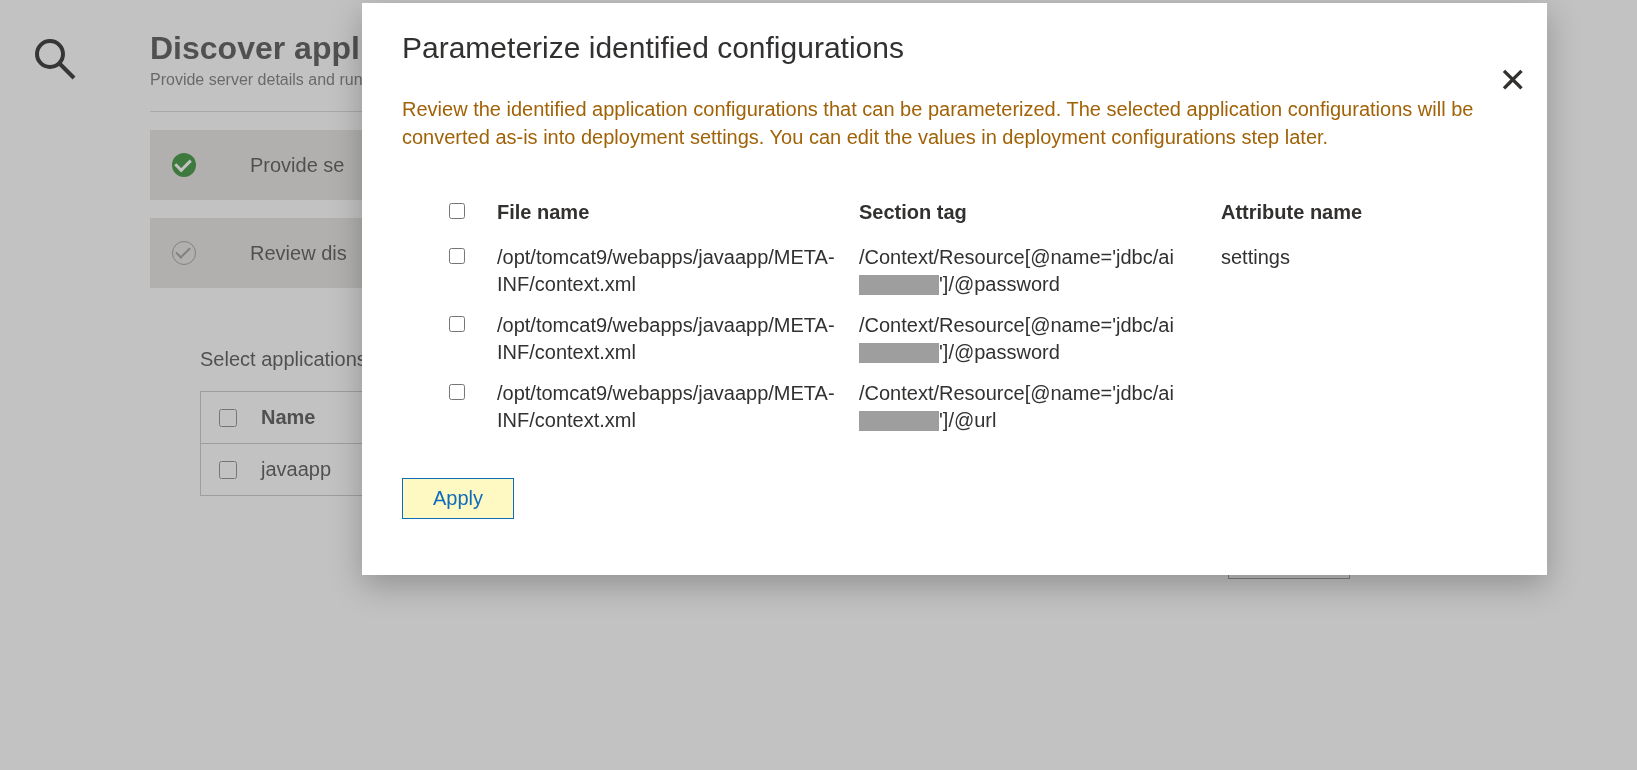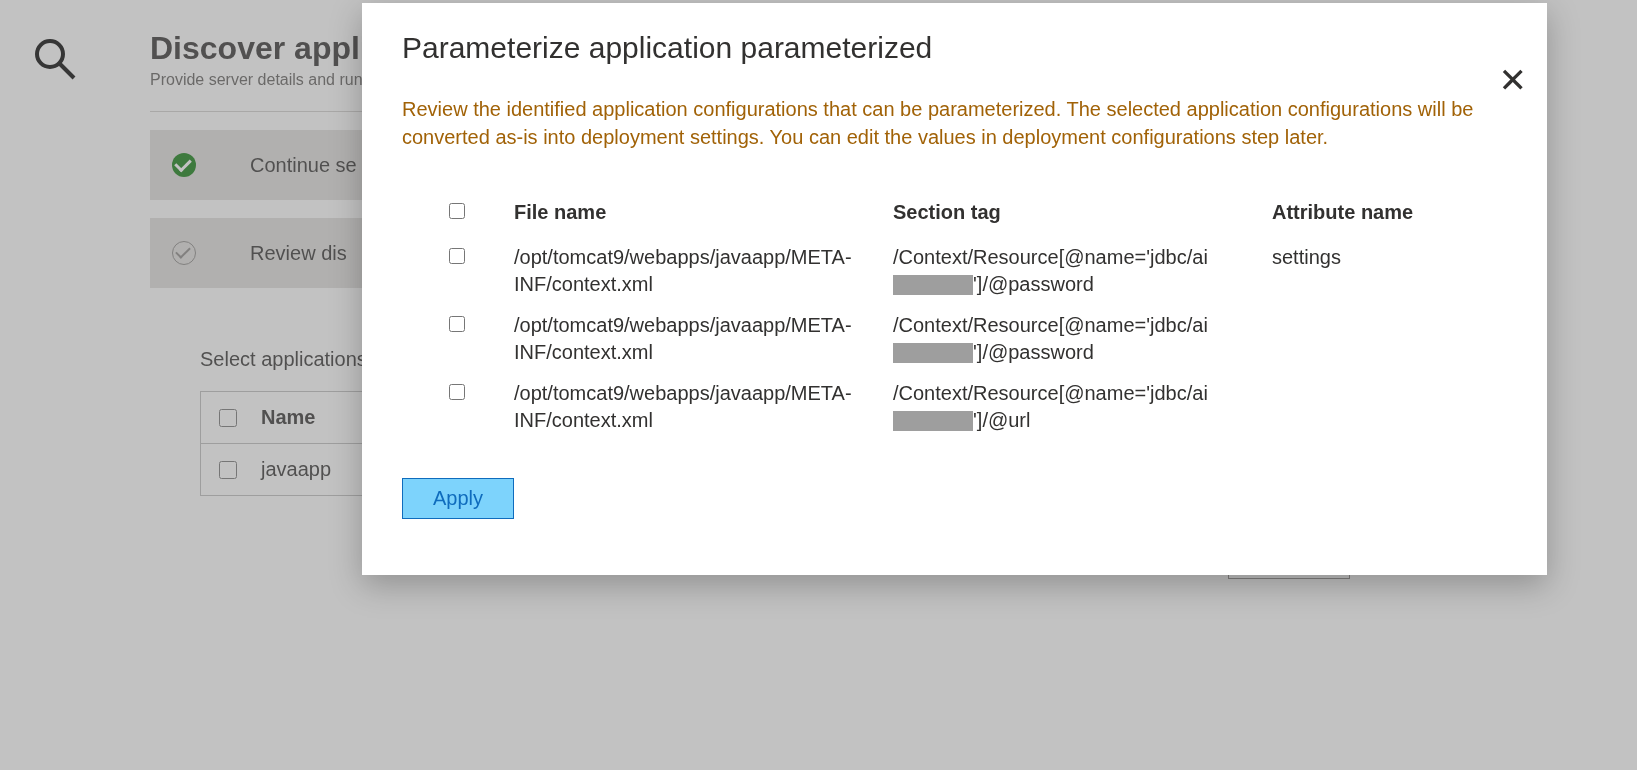--- a/index.html
+++ b/index.html
@@ -93,34 +93,34 @@
     position:absolute; right:20px; top:60px;
     font-size:34px; font-weight:300; color:#323130;
     cursor:pointer; line-height:1; user-select:none;
   }
   .modal-desc {
     margin-top:30px; font-size:20px; color:#a16207; line-height:1.4;
     max-width:1080px;
   }
 
   .param-table { margin-top:48px; width:100%; }
-  .param-row { display:grid; grid-template-columns:46px 360px 360px 260px; column-gap:19px; align-items:start; margin-bottom:14px;padding-left:47px; }
+  .param-row { display:grid; grid-template-columns:46px 360px 360px 260px; column-gap:2px; align-items:start; margin-bottom:14px;padding-left:47px; }
   .param-row.header { font-weight:600; font-size:22px; color:#323130; margin-bottom:18px; }
   .param-row .cell { font-size:20px; color:#323130; line-height:1.35; word-break:break-word; }
   .param-row input[type=checkbox]{ width:16px; height:16px; margin-top:4px; }
 
   .redact {
     display:inline-block; width:80px; height:20px;
     background:#9e9e9e; vertical-align:text-bottom;
   }
 
   .apply-btn {
     margin-top:30px;
     border:1.5px solid #0f6cbd;
-    color:#0f6cbd; background:#7dd3fc;
+    color:#0f6cbd; background:#fef9c3;
     padding:8px 30px; font-size:20px;
     cursor:pointer;
   }
 </style>
 </head>
 <body>
 
 <div class="bg-page">
   <span class="bg-search-icon">
     <svg viewBox="0 0 48 48" width="48" height="48" fill="none" stroke="#000" stroke-width="4">
@@ -128,21 +128,21 @@
       <line x1="30" y1="30" x2="44" y2="44"></line>
     </svg>
   </span>
   <div class="bg-content">
     <div class="bg-title">Discover applica</div>
     <div class="bg-sub">Provide server details and run</div>
     <hr class="bg-divider">
 
     <div class="step-row">
       <span class="check-solid"></span>
-      <span class="step-label">Continue se</span>
+      <span class="step-label">Provide se</span>
     </div>
     <div class="step-row">
       <span class="check-outline"></span>
       <span class="step-label">Review dis</span>
     </div>
 
     <div class="select-apps-label">Select applications</div>
 
     <div class="apps-table">
       <div class="hdr">
@@ -158,21 +158,21 @@
 
     <div class="continue-row">
       <button class="continue-btn">Continue</button>
     </div>
   </div>
 </div>
 
 <div class="overlay"></div>
 
 <div class="modal">
-  <div class="modal-title">Parameterize application parameterized</div>
+  <div class="modal-title">Parameterize identified configurations</div>
   <span class="close-x">✕</span>
   <div class="modal-desc">Review the identified application configurations that can be parameterized. The selected application configurations will be converted as-is into deployment settings. You can edit the values in deployment configurations step later.</div>
 
   <div class="param-table">
     <div class="param-row header">
       <div><input type="checkbox" style=""></div>
       <div class="cell">File name</div>
       <div class="cell">Section tag</div>
       <div class="cell">Attribute name</div>
     </div>

